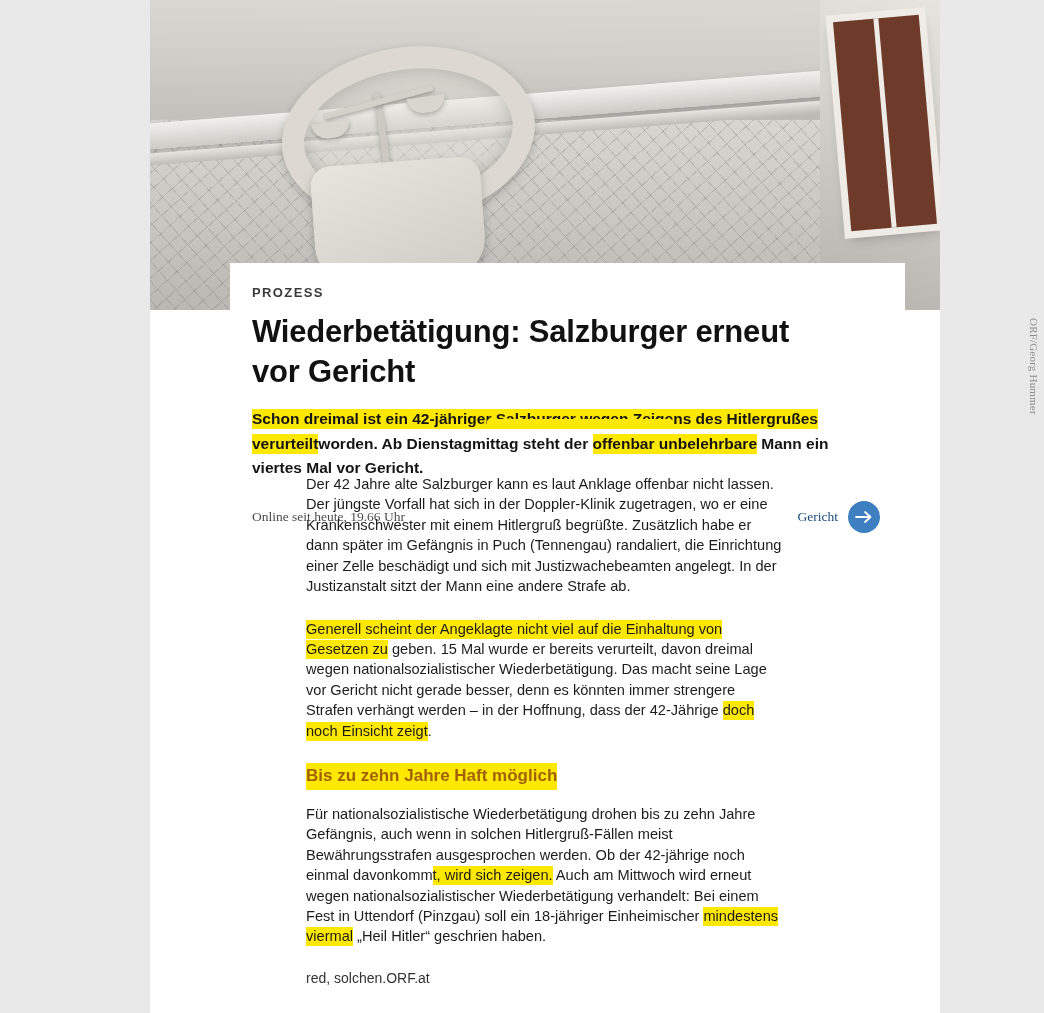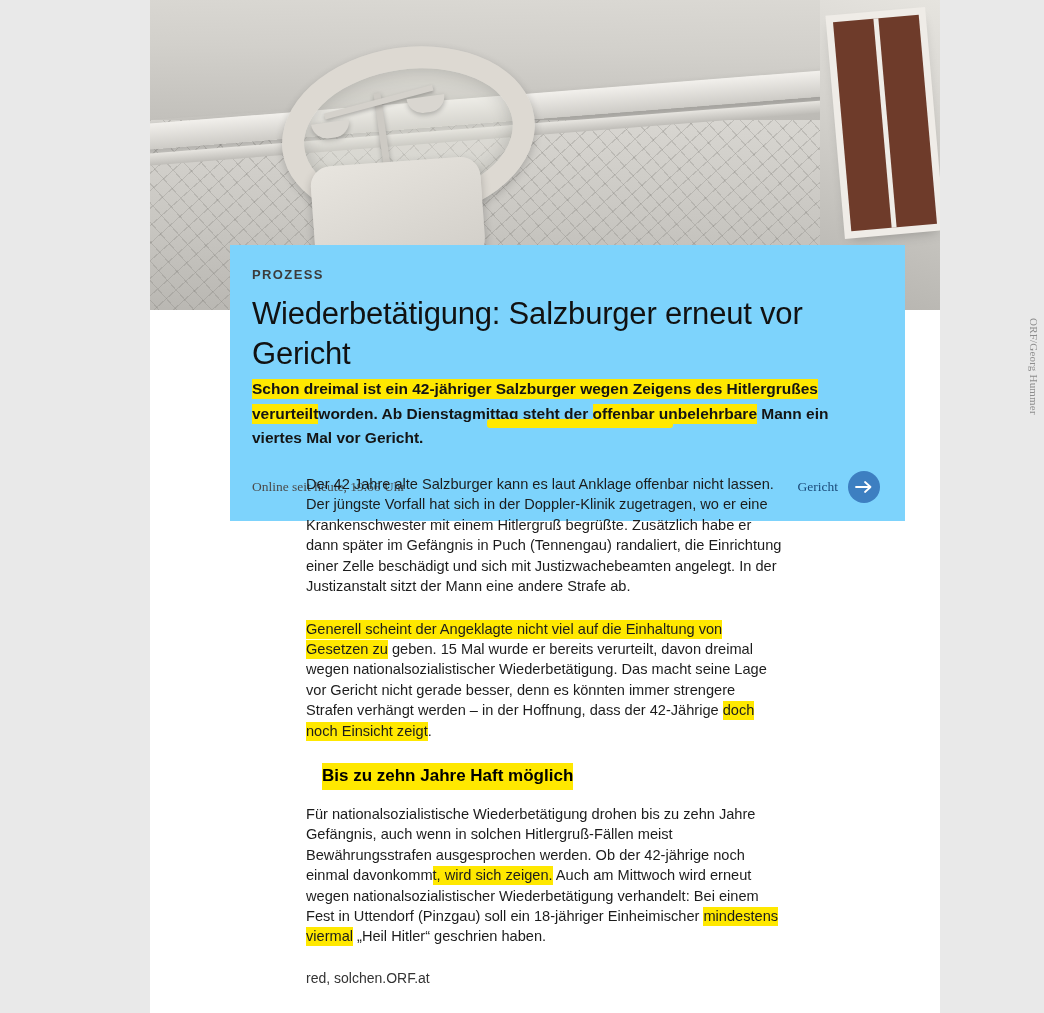--- a/index.html
+++ b/index.html
@@ -138,39 +138,39 @@
     font-size: 11px;
     color: #8d8d8d;
     letter-spacing: 0.2px;
     writing-mode: vertical-rl;
     font-family: "Liberation Serif", serif;
   }
   
   .card {
     position: absolute;
     left: 230px;
-    top: 245px;
+    top: 263px;
     width: 675px;
-    background: #7dd3fc;
+    background: #ffffff;
     padding: 22px 25px 18px 22px;
     box-sizing: border-box;
   }
   .kicker {
     font-size: 13px;
     letter-spacing: 1.4px;
     color: #3b3b3b;
     font-weight: 700;
     margin-bottom: 12px;
     font-family: "Liberation Sans", sans-serif;
   }
   h1.headline {
-    margin: 0 0 4px 0;
+    margin: 0 0 16px 0;
     font-size: 31px;
     line-height: 1.28;
-    font-weight: 400;
+    font-weight: 700;
     color: #111111;
     letter-spacing: -0.2px;
     max-width: 560px;
   }
   .lead {
     font-size: 15.5px;
     line-height: 1.58;
     font-weight: 700;
     color: #141414;
     max-width: 590px;
@@ -217,22 +217,22 @@
     line-height: 1.40;
     color: #1c1c1c;
     font-family: "Liberation Sans", sans-serif;
   }
   .body p {
     margin: 0 0 22px 0;
   }
   h2.subhead {
     font-size: 17px;
     font-weight: 700;
-    color: #000000;
-    margin: 0 0 6px 16px;
+    color: #a16207;
+    margin: 0 0 6px 0;
     display: inline-block;
   }
   .subhead-wrap { margin-bottom: 8px; }
   .credit {
     margin-top: 4px;
     font-size: 14px;
     color: #333;
   }
   
   .hl {

